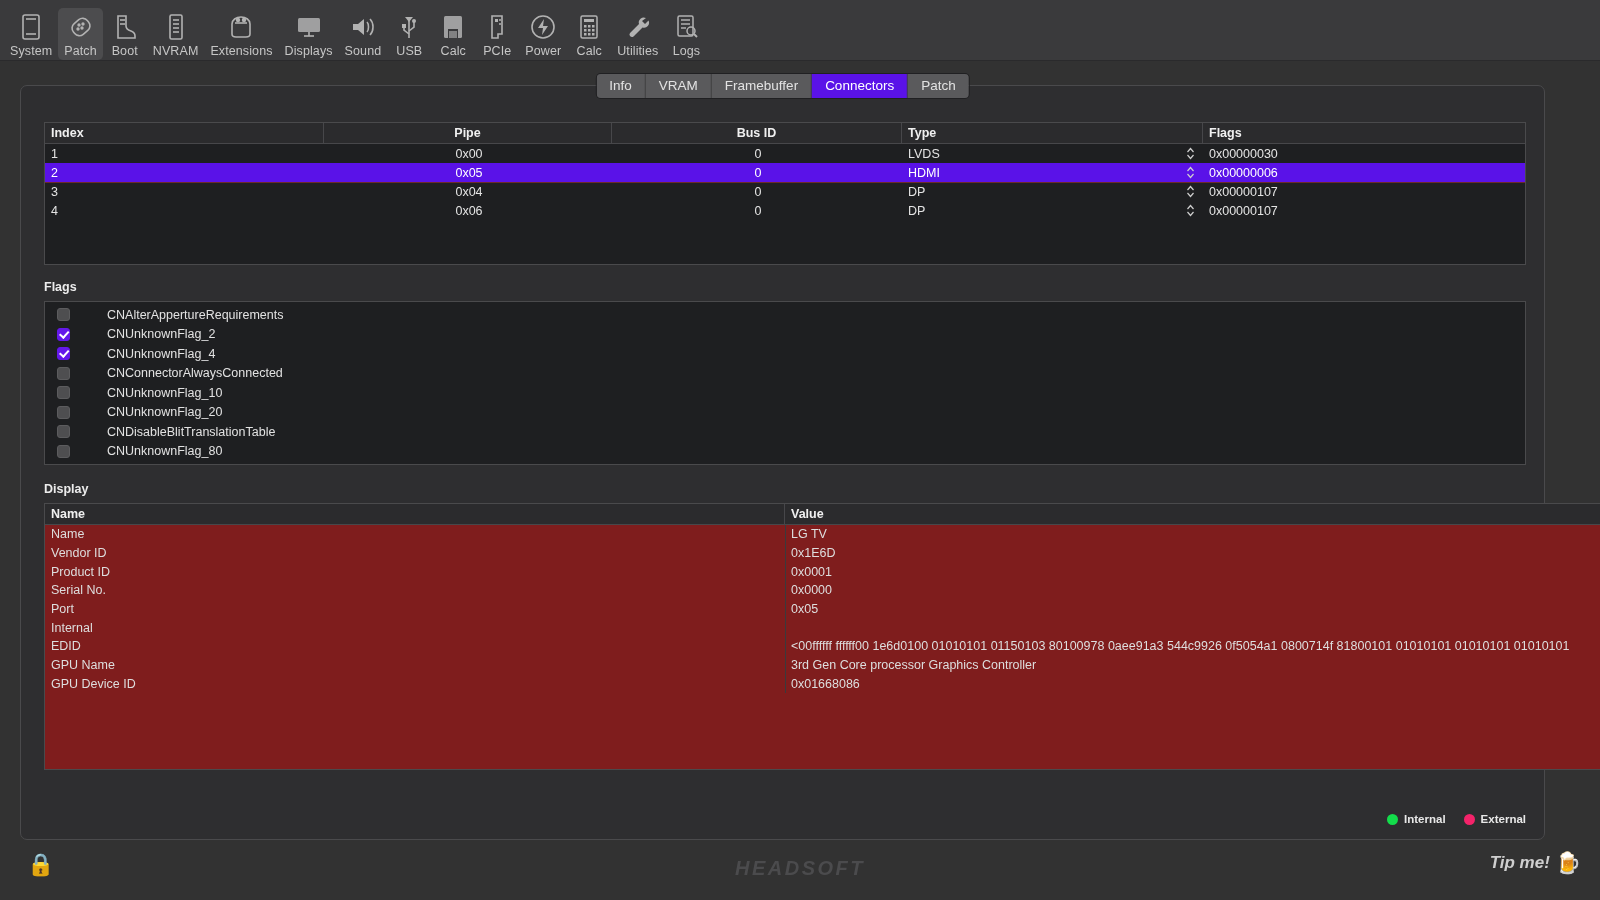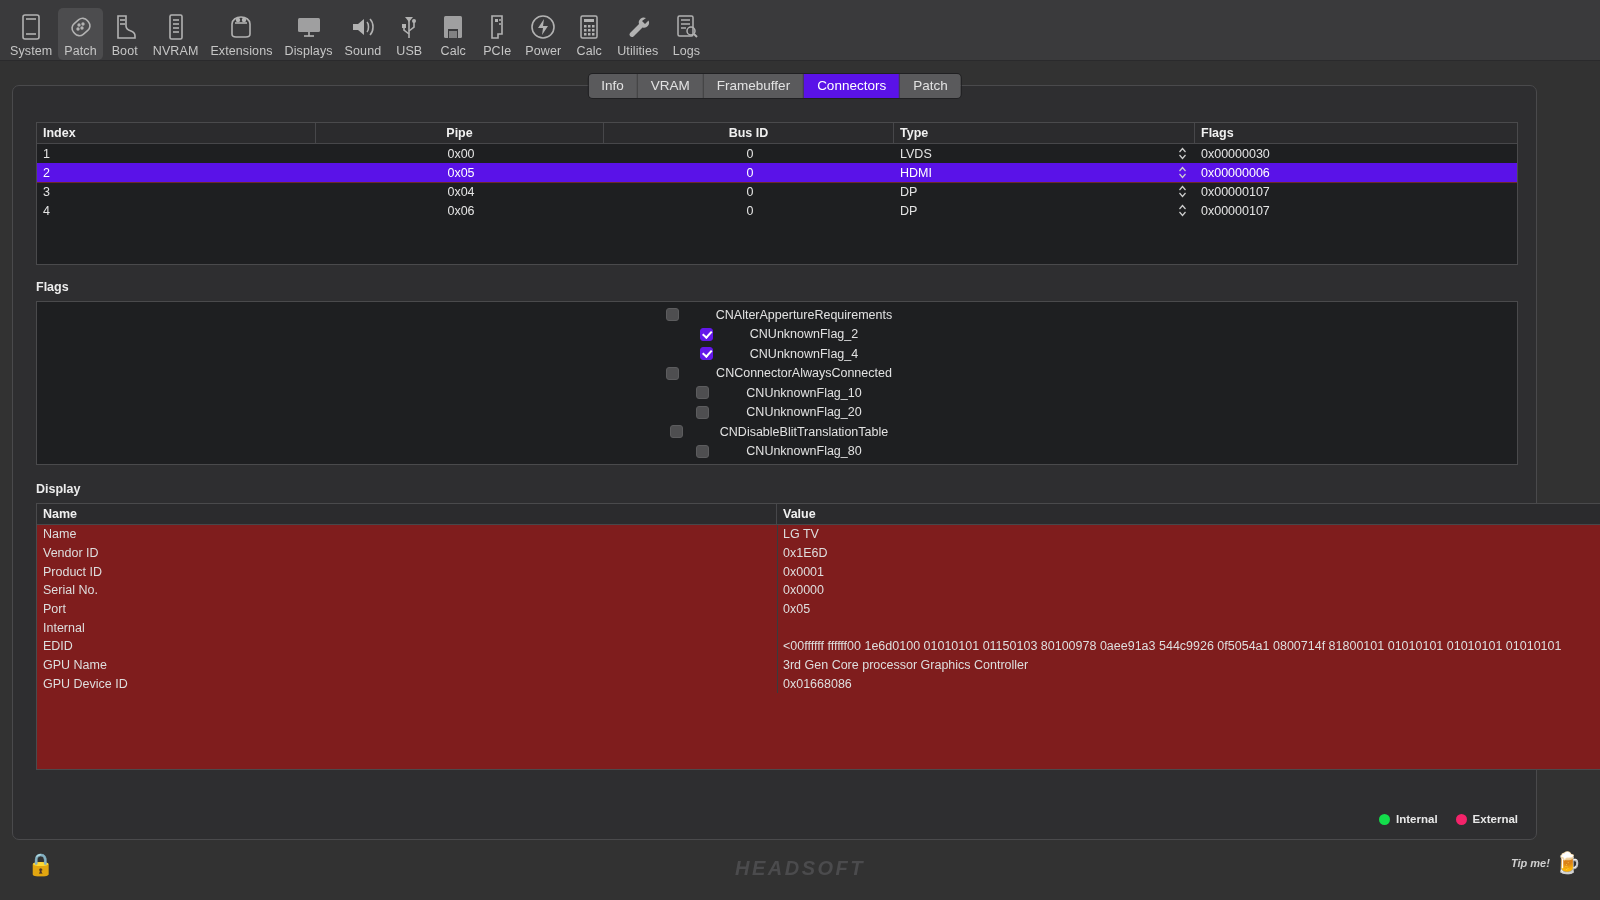--- a/index.html
+++ b/index.html
@@ -39,21 +39,21 @@
     font-size: 12.5px;
     color: #c6c6c6;
     margin-top: 1px;
     white-space: nowrap;
     letter-spacing: .1px;
   }
 
   
   .panel {
     position: absolute;
-    left: 12px; top: 85px;
+    left: 20px; top: 85px;
     width: 1525px; height: 755px;
     background: #2e2e30;
     border: 1px solid #4a4a4c;
     border-radius: 7px;
   }
 
   
   .tabbar {
     position: absolute;
     left: 50%; transform: translateX(-50%);
@@ -140,22 +140,21 @@
     left: 23px; top: 215px;
     width: 1482px; height: 164px;
     background: #1e1f21;
     border: 1px solid #4a4a4c;
     padding: 3px 0 0 0;
     overflow: hidden;
   }
   .flag-row {
     display: flex; align-items: center;
     height: 19.5px;
-    padding-left: 4px;
-    justify-content: center;
+    padding-left: 12px;
   }
   .cb {
     width: 13px; height: 13px;
     border-radius: 3px;
     background: #4e4e50;
     border: 1px solid #5c5c5e;
     flex: none;
     display: flex; align-items: center; justify-content: center;
   }
   .cb.on { background: #6418ea; border-color: #6418ea; }
@@ -231,21 +230,21 @@
     font-size: 20px; font-weight: bold; font-style: italic;
     letter-spacing: 2.5px;
     color: #4b4b4d;
     font-family: "Liberation Sans", sans-serif;
     white-space: nowrap;
   }
   .tip-wrap {
     position: absolute; right: 18px; top: 12px;
     display: flex; align-items: center; gap: 6px;
   }
-  .tip-text { font-size: 11px; font-style: italic; font-weight: bold; color: #cfcfcf; }
+  .tip-text { font-size: 17px; font-style: italic; font-weight: bold; color: #cfcfcf; }
   .tip-emoji { font-size: 21px; line-height: 1; }
 </style>
 </head>
 <body>
 
 <div class="toolbar">
 
   <div class="tb-item">
     <span class="tb-icon">
       <svg width="26" height="28" viewBox="0 0 26 28" fill="none" stroke="currentColor" stroke-width="1.6">

